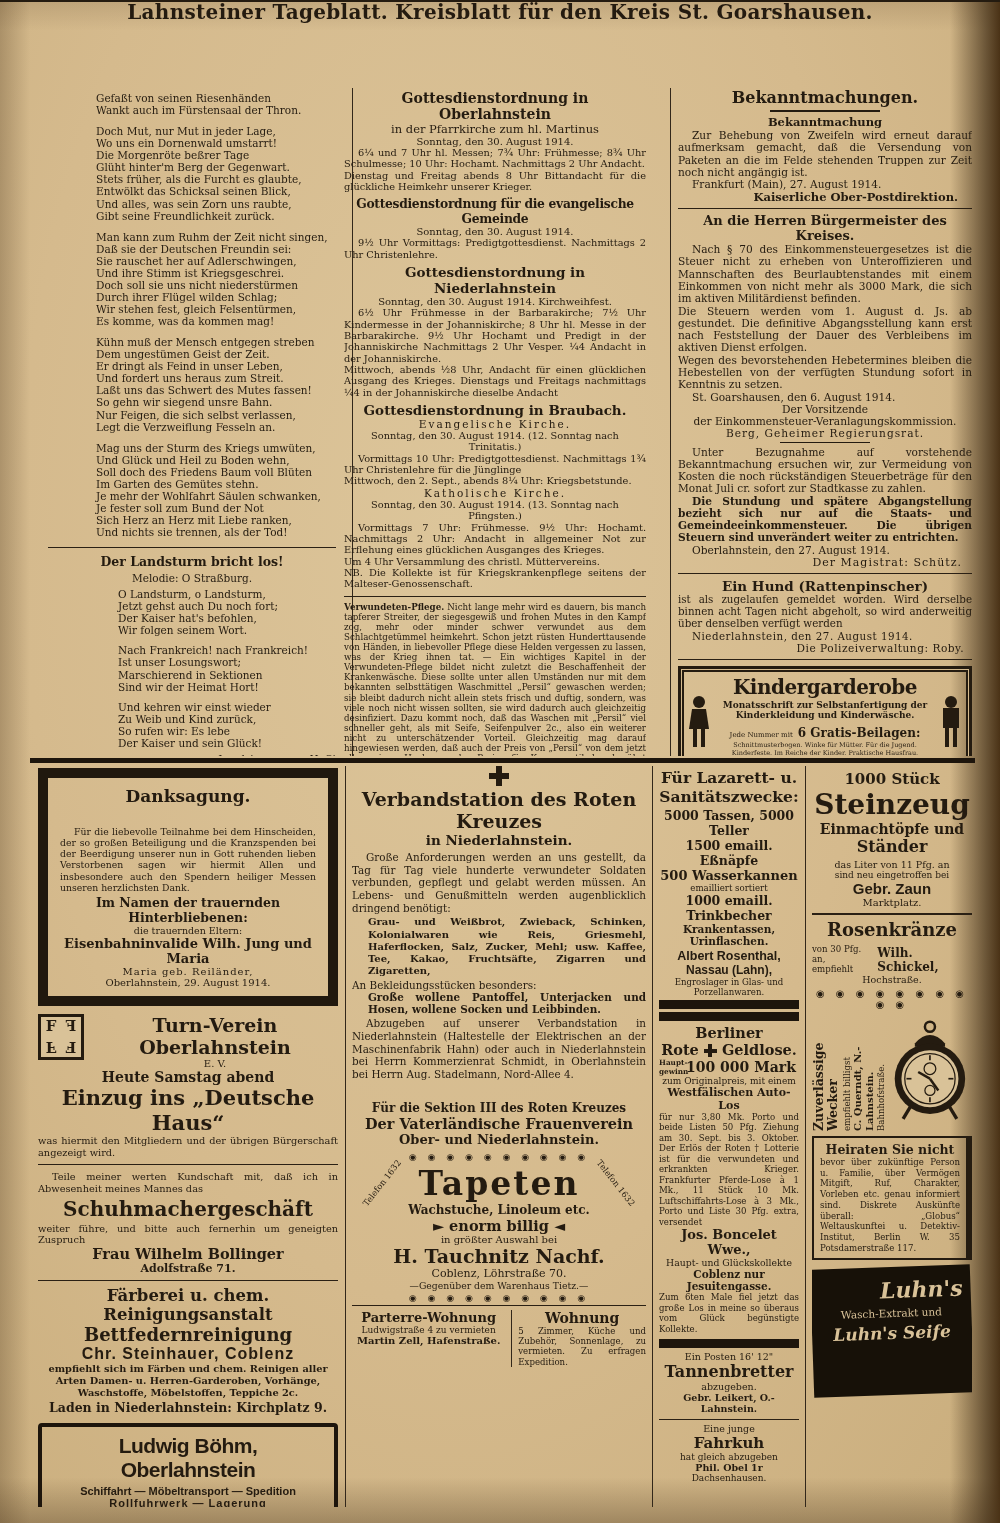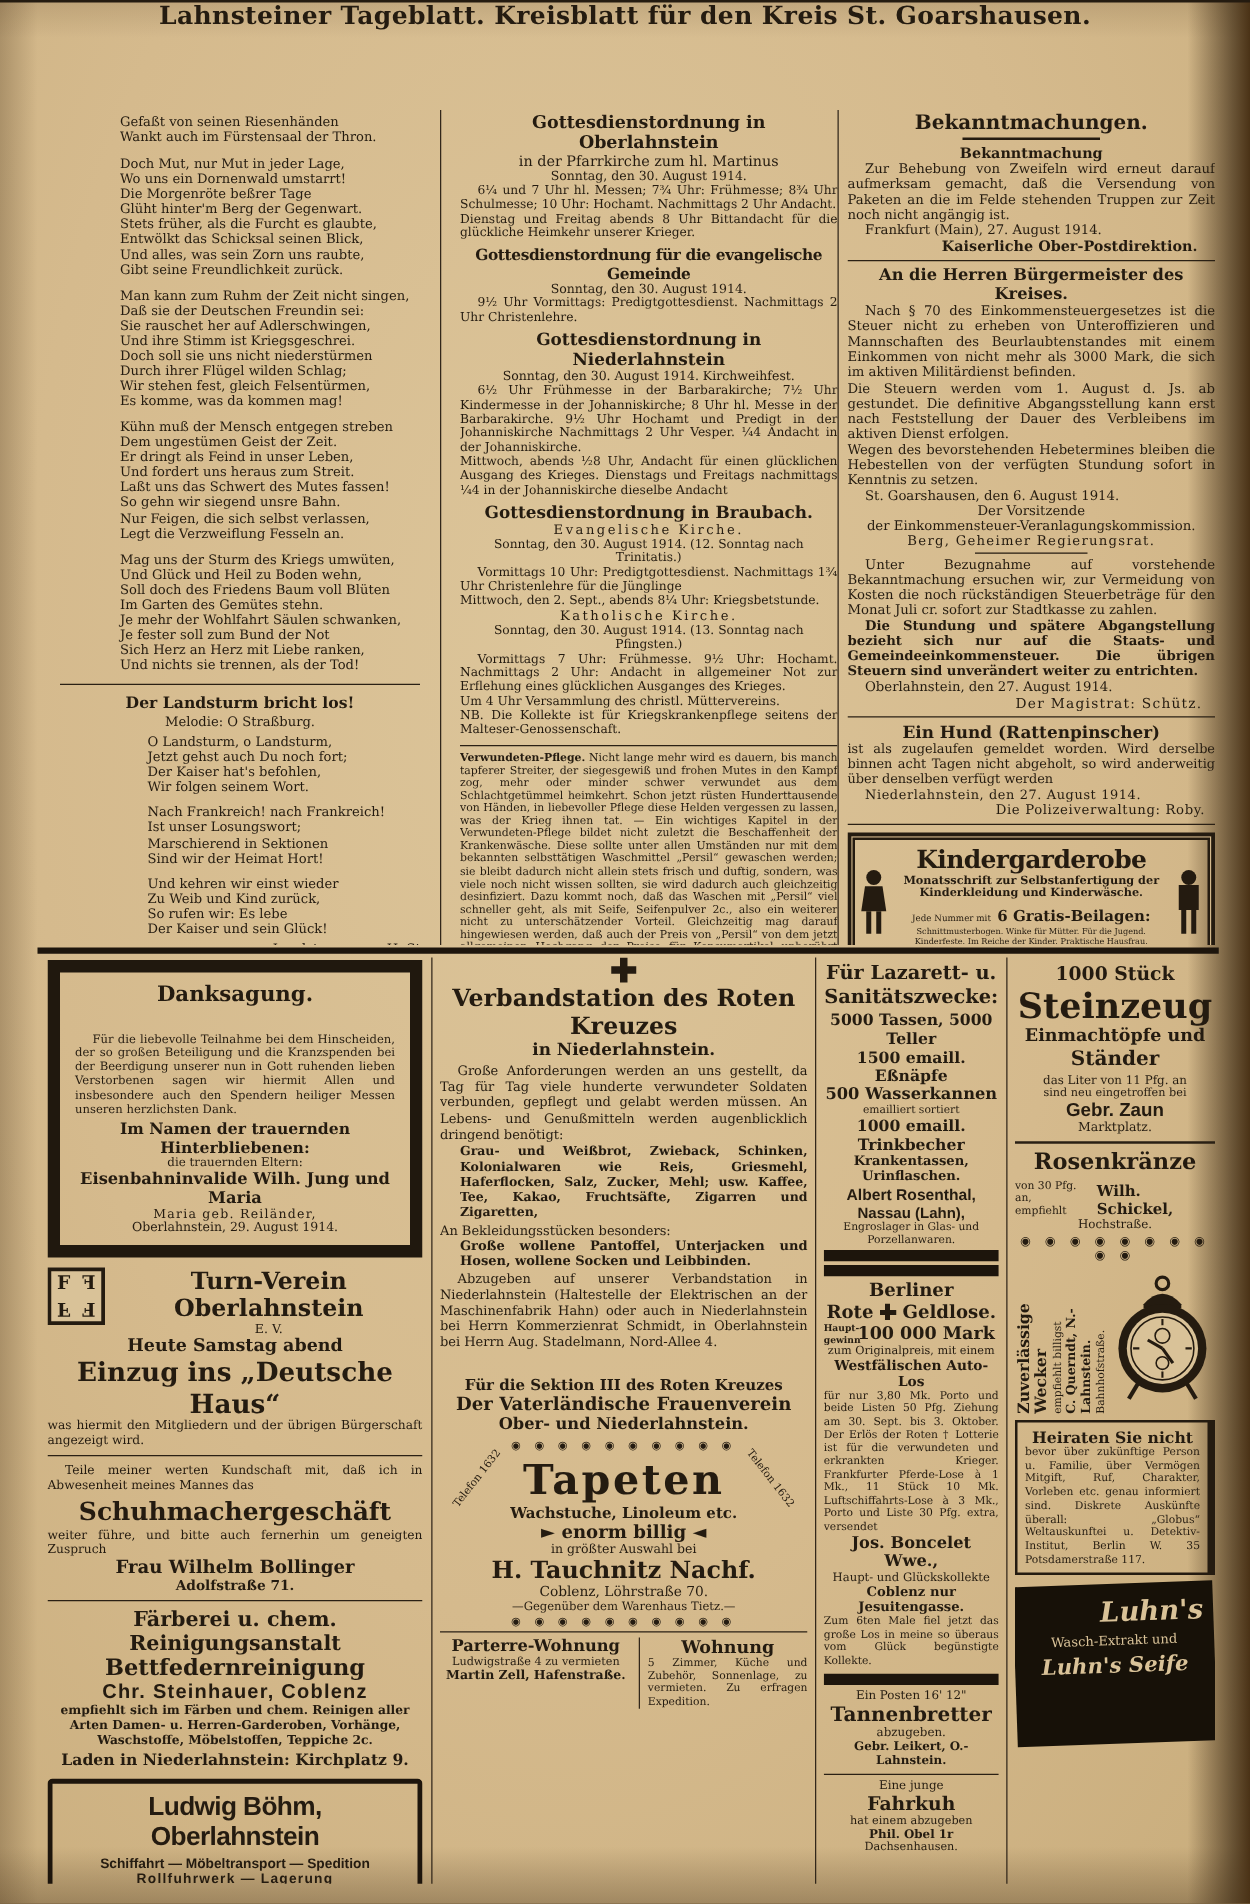--- a/index.html
+++ b/index.html
@@ -94,21 +94,21 @@
 Ist unser Losungswort;
 Marschierend in Sektionen
 Sind wir der Heimat Hort!</div>
     <div class="stanza pre" style="margin-left:80px;margin-bottom:4px;">Und kehren wir einst wieder
 Zu Weib und Kind zurück,
 So rufen wir: Es lebe
 Der Kaiser und sein Glück!</div>
     <div class="rgt" style="font-size:10.5px;padding-right:6px;">Landsturmmann H. St.</div>
   </div>
 
-  <div class="abs" style="left:368px;top:90px;width:302px;height:666px;overflow:hidden;">
+  <div class="abs" style="left:344px;top:90px;width:302px;height:666px;overflow:hidden;">
     <div class="b ctr" style="font-size:14px;">Gottesdienstordnung in Oberlahnstein</div>
     <div class="ctr" style="font-size:11.5px;">in der Pfarrkirche zum hl. Martinus</div>
     <div class="ctr" style="font-size:10px;">Sonntag, den 30. August 1914.</div>
     <div class="gdbody jst ind pre">6¼ und 7 Uhr hl. Messen; 7¾ Uhr: Frühmesse; 8¾ Uhr Schulmesse; 10 Uhr: Hochamt. Nachmittags 2 Uhr Andacht.
 Dienstag und Freitag abends 8 Uhr Bittandacht für die glückliche Heimkehr unserer Krieger.</div>
 
     <div class="b ctr" style="font-size:12.3px;letter-spacing:-.3px;margin-top:4px;">Gottesdienstordnung für die evangelische Gemeinde</div>
     <div class="ctr" style="font-size:10px;">Sonntag, den 30. August 1914.</div>
     <div class="gdbody jst ind pre">9½ Uhr Vormittags: Predigtgottesdienst. Nachmittags 2 Uhr Christenlehre.</div>
 
@@ -325,21 +325,21 @@
     <div>
       <div class="ctr" style="font-size:9.5px;margin-top:3px;">Ein Posten 16' 12"</div>
       <div class="b ctr" style="font-size:16px;">Tannenbretter</div>
       <div class="ctr" style="font-size:9.5px;">abzugeben.</div>
       <div class="b ctr" style="font-size:9.5px;">Gebr. Leikert, O.-Lahnstein.</div>
     </div>
     <div class="rule" style="margin:5px 0 3px;"></div>
     <div>
       <div class="ctr" style="font-size:9.5px;">Eine junge</div>
       <div class="b ctr" style="font-size:15px;">Fahrkuh</div>
-      <div class="ctr" style="font-size:9px;">hat einem abzugeben</div>
+      <div class="ctr" style="font-size:9px;">hat gleich abzugeben</div>
       <div class="b ctr" style="font-size:9.5px;">Phil. Obel 1r</div>
       <div class="ctr" style="font-size:9px;">Dachsenhausen.</div>
     </div>
   </div>
 
   <div class="abs" style="left:812px;top:770px;width:160px;height:737px;overflow:hidden;">
     <div>
       <div class="b ctr" style="font-size:15px;">1000 Stück</div>
       <div class="b ctr" style="font-size:28px;">Steinzeug</div>
       <div class="b ctr" style="font-size:14px;">Einmachtöpfe und</div>

